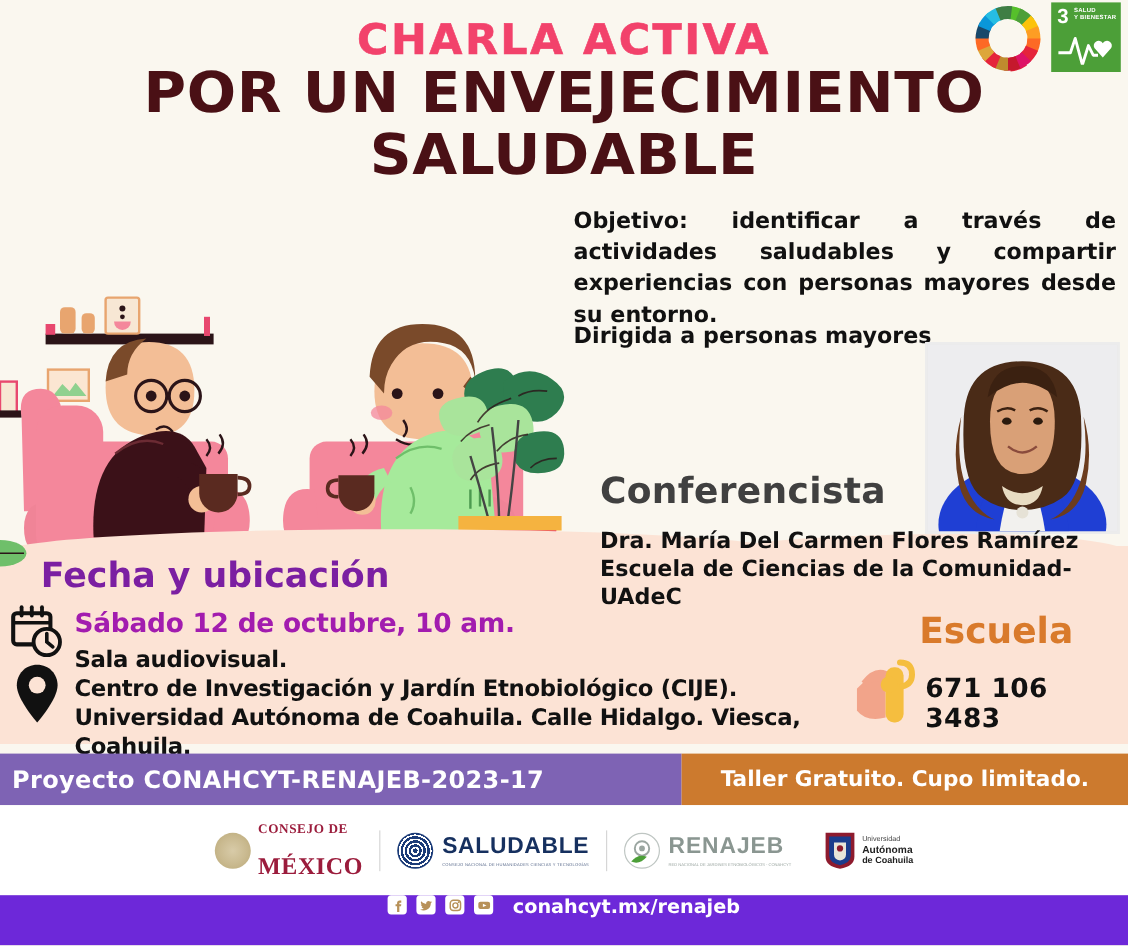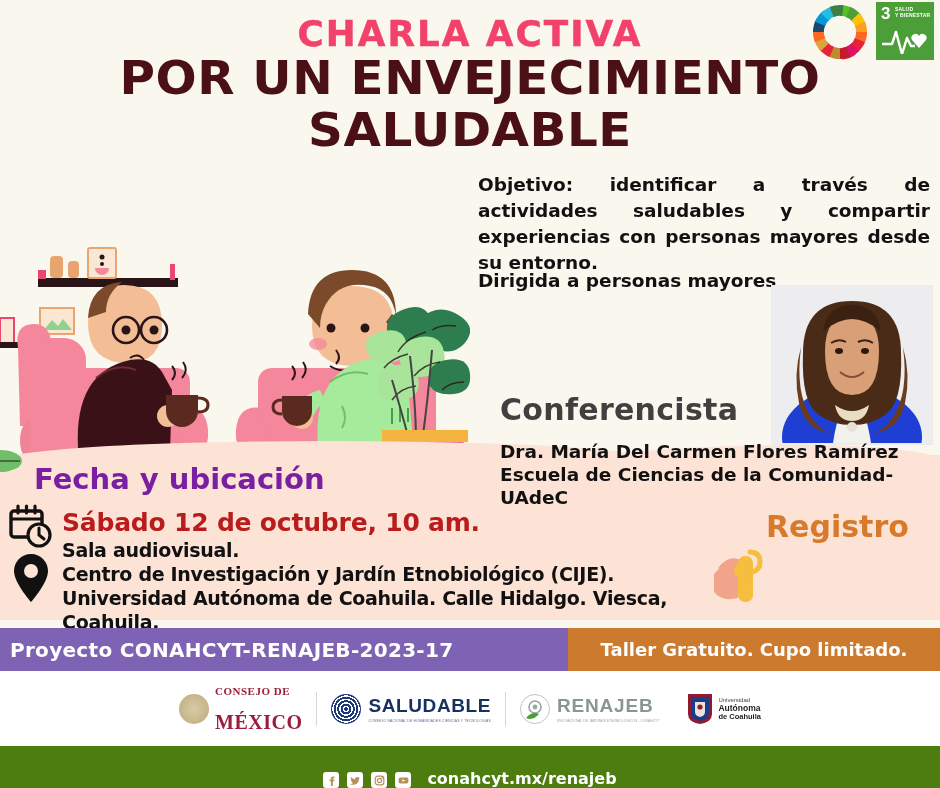--- a/index.html
+++ b/index.html
@@ -78,21 +78,21 @@
   .fecha-title {
     position:absolute; left:34px; top:462px;
     font-family:"DejaVu Sans", sans-serif; font-weight:bold;
     font-size:29px; color:#7B1FA2;
   }
   .cal-icon { position:absolute; left:8px; top:503px; }
   .pin-icon { position:absolute; left:12px; top:552px; }
   .fecha-line {
     position:absolute; left:62px; top:508px;
     font-family:"DejaVu Sans", sans-serif; font-weight:bold;
-    font-size:25px; color:#b91c1c; letter-spacing:-0.2px;
+    font-size:22px; color:#a21caf; letter-spacing:-0.2px;
   }
   .loc-lines {
     position:absolute; left:62px; top:538px; width:620px;
     font-family:"DejaVu Sans", sans-serif; font-weight:bold;
     font-size:19px; line-height:24px; color:#111; letter-spacing:-0.3px;
   }
 
   
   .reg-title {
     position:absolute; left:766px; top:509px;
@@ -147,22 +147,22 @@
   .uadec-txt .s2{ font-family:"Liberation Sans",sans-serif; font-size:8.5px; font-weight:bold; color:#222;}
   .uadec-txt .s3{ font-family:"Liberation Sans",sans-serif; font-size:7.5px; font-weight:bold; color:#222;}
 
   .cije-box { width:48px; height:40px; position:relative; }
   .cije-txt { font-family:"Liberation Sans",sans-serif; font-weight:bold; font-size:16px; color:#3D8C3F;
       position:absolute; left:4px; top:10px; letter-spacing:.5px;}
   .cije-sub { position:absolute; left:3px; bottom:2px; font-size:3px; color:#7FA87F; font-family:"Liberation Sans",sans-serif;}
 
   
   .social-bar {
-    position:absolute; left:0; top:746px; width:940px; height:42px; background:#4d7c0f;
-    display:flex; align-items:flex-end; justify-content:center; gap:8px;
+    position:absolute; left:0; top:746px; width:940px; height:42px; background:#6d28d9;
+    display:flex; align-items:flex-start; justify-content:center; gap:8px;
   }
   .sq { width:16px; height:16px; border-radius:3px; background:#fff; display:flex; align-items:center; justify-content:center;}
   .sq svg { display:block; }
   .social-url { font-family:"DejaVu Sans",sans-serif; font-weight:bold; font-size:16px; color:#fff; margin-left:8px;}
 
   .illus { position:absolute; left:0; top:118px; }
 </style>
 </head>
 <body>
 
@@ -390,28 +390,29 @@
     <circle cx="19" cy="19" r="7" fill="#FCE3D5"></circle>
   </svg>
 
   <div class="fecha-line">Sábado 12 de octubre, 10 am.</div>
   <div class="loc-lines">
     <div>Sala audiovisual.</div>
     <div>Centro de Investigación y Jardín Etnobiológico (CIJE).</div>
     <div>Universidad Autónoma de Coahuila. Calle Hidalgo. Viesca, Coahuila.</div>
   </div>
 
-  <div class="reg-title">Registro</div>
+  <div class="reg-title">Escuela</div>
   <svg class="hand-icon" width="64" height="62" viewBox="0 0 64 62">
     <path d="M0 26 q10 -12 24 -10 l0 34 q-16 4 -24 -6z" fill="#F2A48A"></path>
     <path d="M4 20 q12 -16 26 -6 l-4 10 q-10 -8 -18 0z" fill="#F2A48A"></path>
     <rect x="24" y="8" width="15" height="46" rx="7" fill="#F5BE3F"></rect>
     <rect x="20" y="16" width="14" height="13" rx="6" fill="#F5BE3F"></rect>
     <path d="M36 4 q10 0 10 10 q0 8 -8 10" fill="none" stroke="#F5BE3F" stroke-width="5" stroke-linecap="round"></path>
   </svg>
+  <div class="reg-phone">671 106 3483</div>
 
   <div class="banner-row">
     <div class="banner-left">Proyecto CONAHCYT-RENAJEB-2023-17</div>
     <div class="banner-right">Taller Gratuito. Cupo limitado.</div>
   </div>
 
   <div class="logos-strip">
     <div class="logo-cell">
       <div class="gob-eagle"></div>
       <div class="gob-txt">

